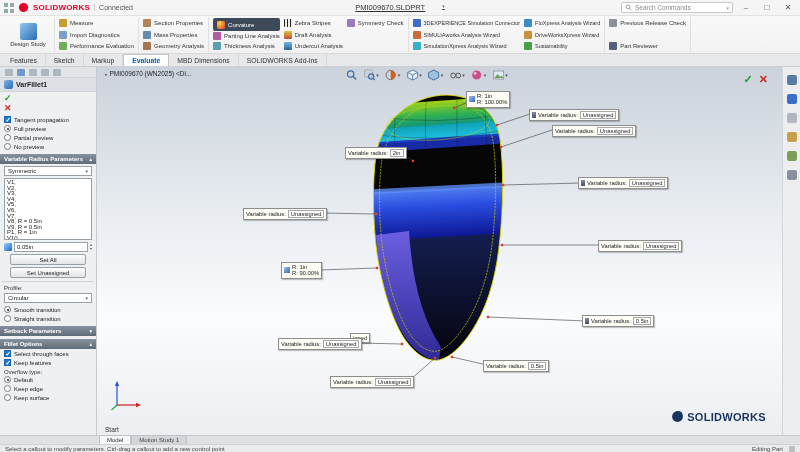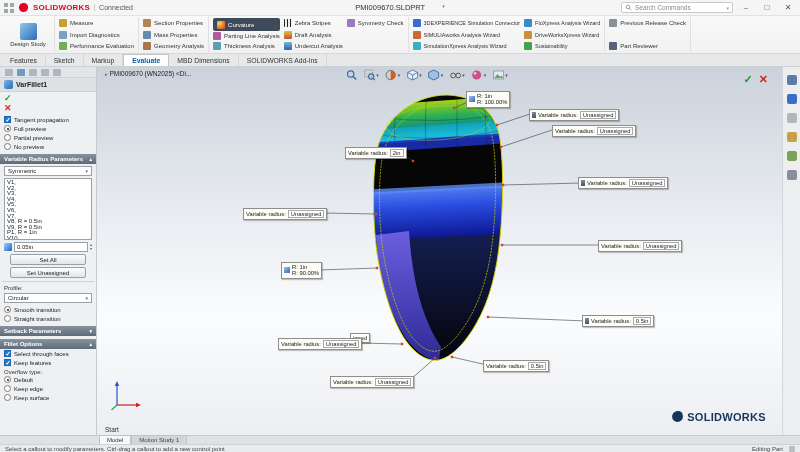--- a/index.html
+++ b/index.html
@@ -10,21 +10,21 @@
   
   .titlebar { position:absolute; top:0; left:0; right:0; height:16px; background:#f5f5f5; border-bottom:1px solid #e2e2e2; display:flex; align-items:center; padding:0 4px; }
   .tb-left { display:flex; align-items:center; gap:4px; }
   .grid-ic { width:10px; height:10px; background:
      linear-gradient(#9aa 0 0) 0 0/4px 4px no-repeat,
      linear-gradient(#9aa 0 0) 6px 0/4px 4px no-repeat,
      linear-gradient(#9aa 0 0) 0 6px/4px 4px no-repeat,
      linear-gradient(#9aa 0 0) 6px 6px/4px 4px no-repeat; }
   .brand { color:#e4002b; font-weight:bold; font-size:8px; letter-spacing:.2px; }
   .brand-suffix { color:#555; font-size:7px; border-left:1px solid #ccc; padding-left:4px; }
-  .tb-center { position:absolute; left:50%; transform:translateX(-50%); display:flex; align-items:flex-start; gap:17px; font-size:7.5px; color:#333; }
+  .tb-center { position:absolute; left:50%; transform:translateX(-50%); display:flex; align-items:flex-start; gap:17px; font-size:7.5px; color:#333;text-decoration:underline; }
   .tb-right { margin-left:auto; display:flex; align-items:center; gap:5px; }
   .searchbox { width:112px; height:11px; background:#fff; border:1px solid #c9c9c9; border-radius:2px; display:flex; align-items:center; gap:3px; padding:0 3px; font-size:6.5px; color:#8a8a8a; }
   .winbtn { width:16px; text-align:center; font-size:8px; color:#555; cursor:default; }
 
   
   .ribbon { position:absolute; top:16px; left:0; right:0; height:38px; background:linear-gradient(#f9f9f9,#f1f1f1); border-bottom:1px solid #d8d8d8; display:flex; align-items:stretch; padding:1px 2px; overflow:hidden; }
   .rgroup { display:flex; align-items:center; gap:4px; padding:0 4px; border-right:1px solid #e0e0e0; }
   .rbig { width:44px; display:flex; flex-direction:column; align-items:center; gap:1px; font-size:6px; color:#333; text-align:center; }
   .ric { width:17px; height:17px; border-radius:2px; }
   .rstack { display:flex; flex-direction:column; justify-content:space-between; height:33px; }

